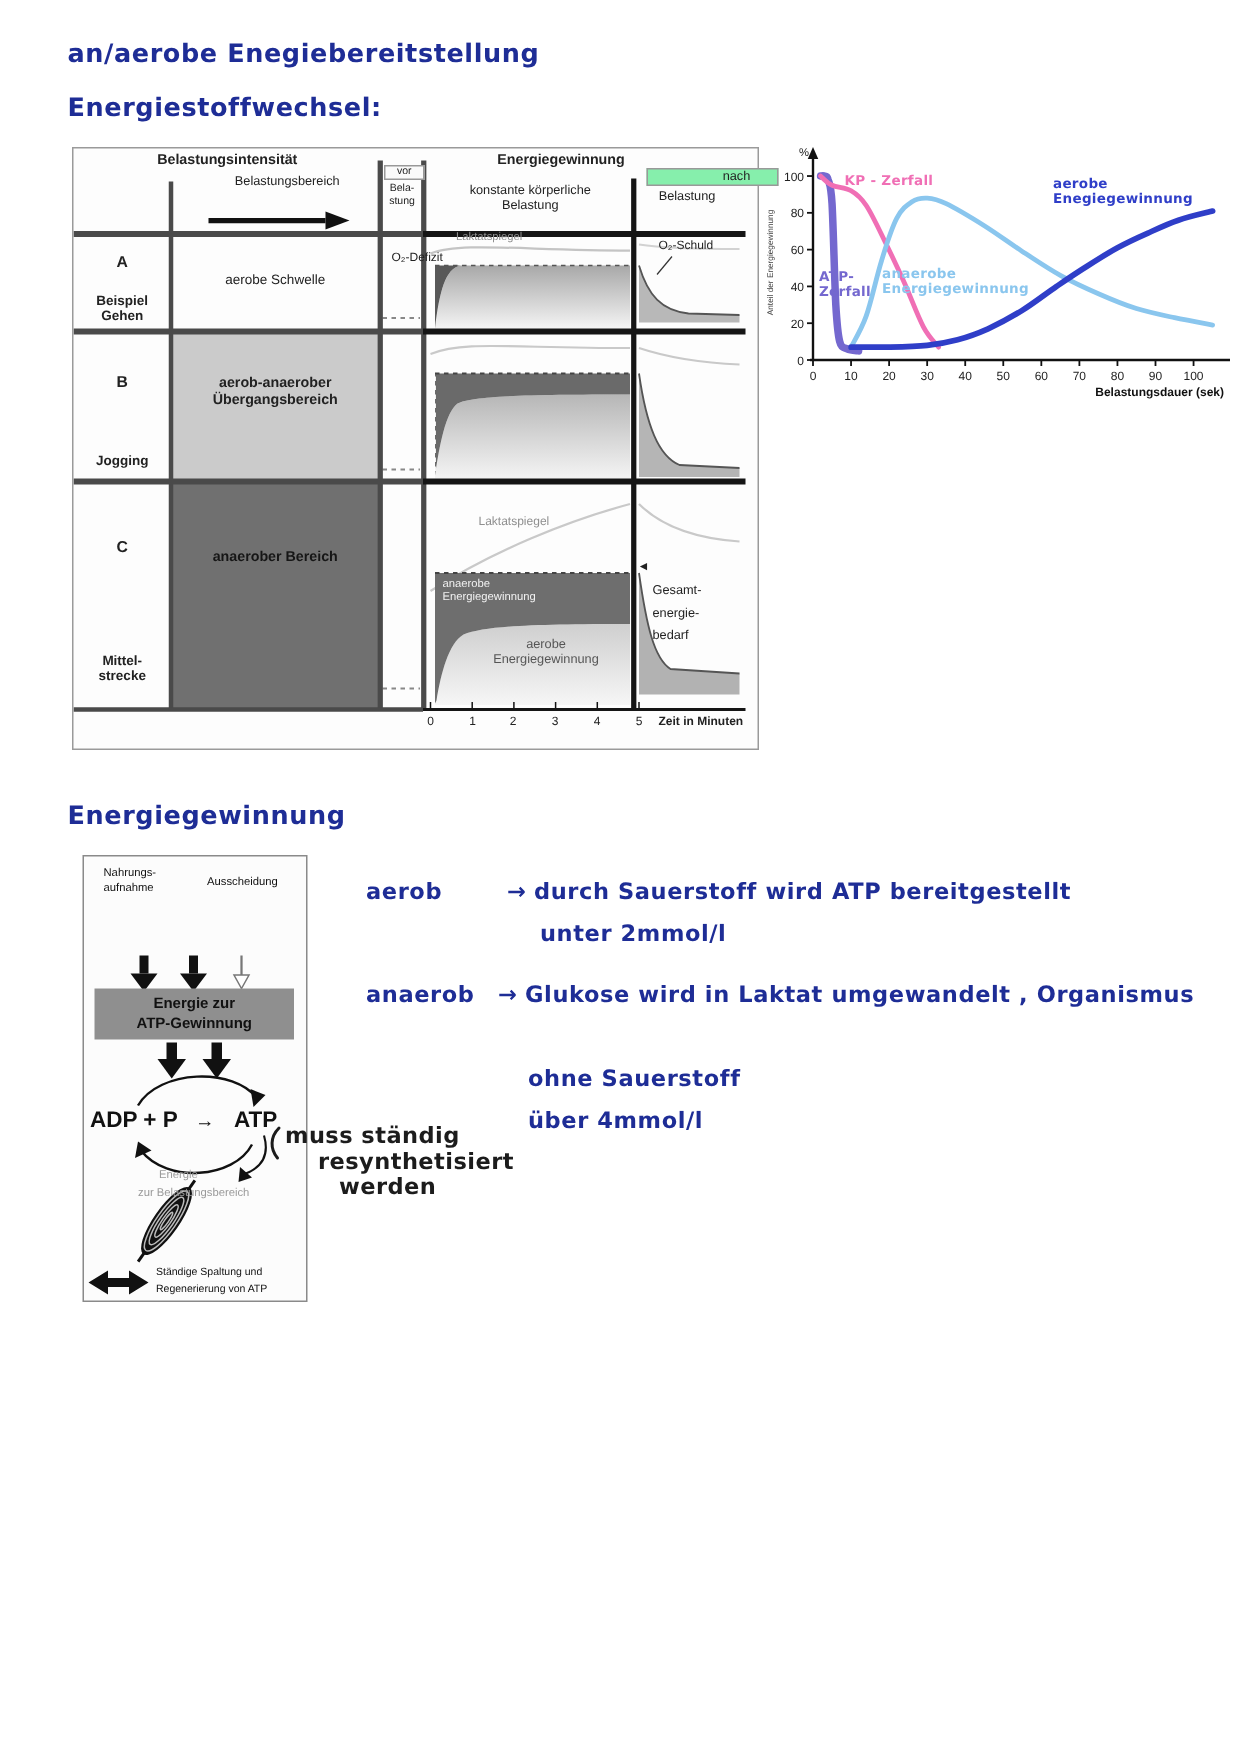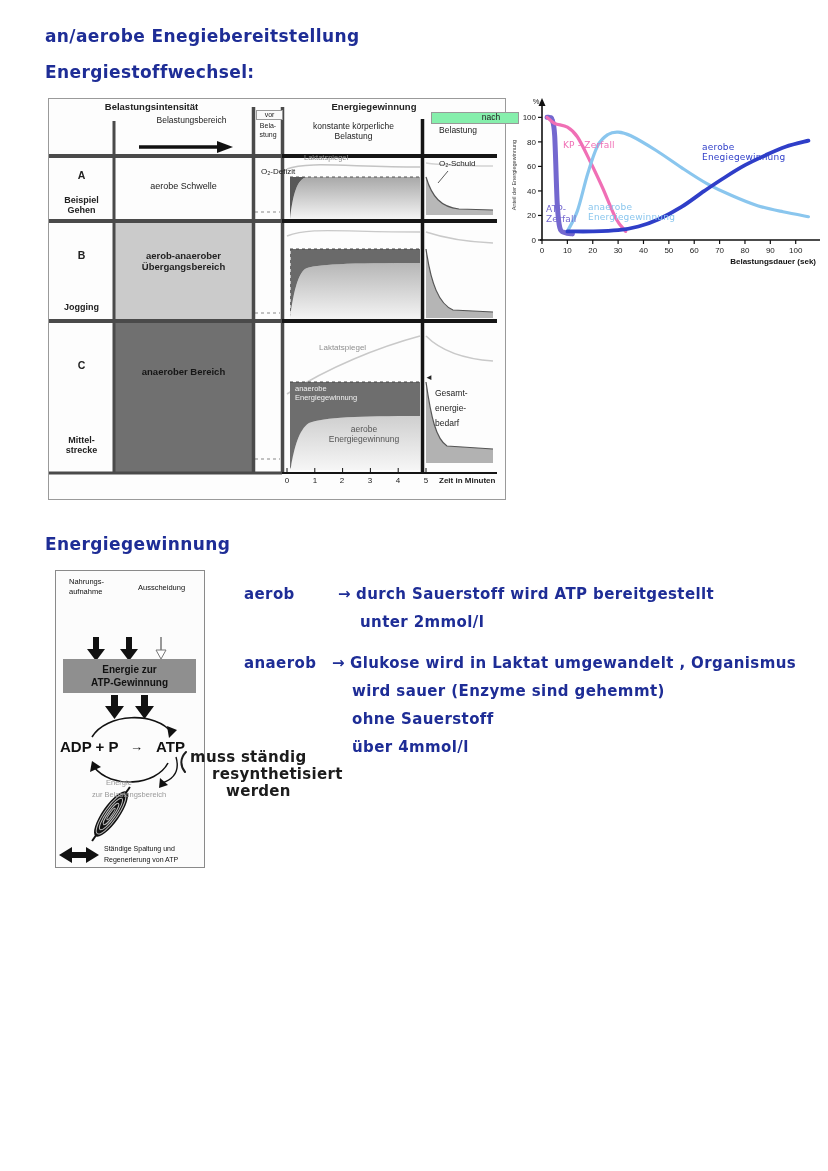--- a/index.html
+++ b/index.html
@@ -13,22 +13,22 @@
   .hw-title{font-size:17px;}
   .hw-note{font-size:15px;line-height:28px;}
   
   #figure{left:48px;top:98px;width:456px;height:400px;border:1.5px solid #9a9a9a;background:#fdfdfd;}
   .fig-text{position:absolute;color:#222;line-height:1.15;}
   .b{font-weight:bold;}
   .ctr{text-align:center;}
   .gray{color:#8f8f8f;}
   
   #chart{left:508px;top:96px;width:320px;height:178px;}
-  .curve-label{position:absolute;font-family:"DejaVu Sans",sans-serif;font-weight:400;
-               font-size:9px;line-height:10px;letter-spacing:.2px;white-space:pre-line;margin-top:24px;}
+  .curve-label{position:absolute;font-family:"DejaVu Sans",sans-serif;font-weight:700;
+               font-size:9px;line-height:10px;letter-spacing:.2px;white-space:pre-line;}
   #chart-ylabel{position:absolute;left:-61px;top:73px;width:140px;height:12px;
                 transform:rotate(-90deg);font-size:5.5px;color:#444;text-align:center;}
   
   #atp{left:55px;top:570px;width:148px;height:296px;border:1.5px solid #8a8a8a;background:#fcfcfc;}
   .atp-text{position:absolute;color:#111;line-height:1.3;}
   .whitetxt{color:#f5f5f5;}
   #atp-blackbar{position:absolute;left:7px;top:32px;width:133px;height:32px;background:#131313;}
   #atp-graybox{position:absolute;left:7px;top:88px;width:133px;height:34px;background:#8f8f8f;}
 </style>
 </head>
@@ -271,21 +271,20 @@
   </div>
 
   <div class="abs hw hw-note" style="left:244px;top:580px;">aerob</div>
   <div class="abs hw hw-note" style="left:338px;top:580px;">→</div>
   <div class="abs hw hw-note" style="left:356px;top:580px;">durch Sauerstoff wird ATP bereitgestellt</div>
   <div class="abs hw hw-note" style="left:360px;top:608px;">unter 2mmol/l</div>
 
   <div class="abs hw hw-note" style="left:244px;top:649px;">anaerob</div>
   <div class="abs hw hw-note" style="left:332px;top:649px;">→</div>
   <div class="abs hw hw-note" style="left:350px;top:649px;">Glukose wird in Laktat umgewandelt , Organismus</div>
-  <div class="abs hw hw-note" style="left:352px;top:677px;">wird sauer (Enzyme sind gehemmt)</div>
   <div class="abs hw hw-note" style="left:352px;top:705px;">ohne Sauerstoff</div>
   <div class="abs hw hw-note" style="left:352px;top:733px;">über 4mmol/l</div>
 
   <div class="abs" style="left:176px;top:748px;">
     <svg width="14" height="24" viewBox="0 0 14 24" style="position:absolute;left:0;top:2px;">
       <path d="M10,2 C4,8 4,16 9,22" stroke="#1c1c1c" stroke-width="2" fill="none" stroke-linecap="round"></path>
     </svg>
     <div class="hw-black" style="position:absolute;left:14px;top:0;font-size:15px;white-space:nowrap;">muss ständig</div>
     <div class="hw-black" style="position:absolute;left:36px;top:17px;font-size:15px;white-space:nowrap;">resynthetisiert</div>
     <div class="hw-black" style="position:absolute;left:50px;top:34px;font-size:15px;white-space:nowrap;">werden</div>

